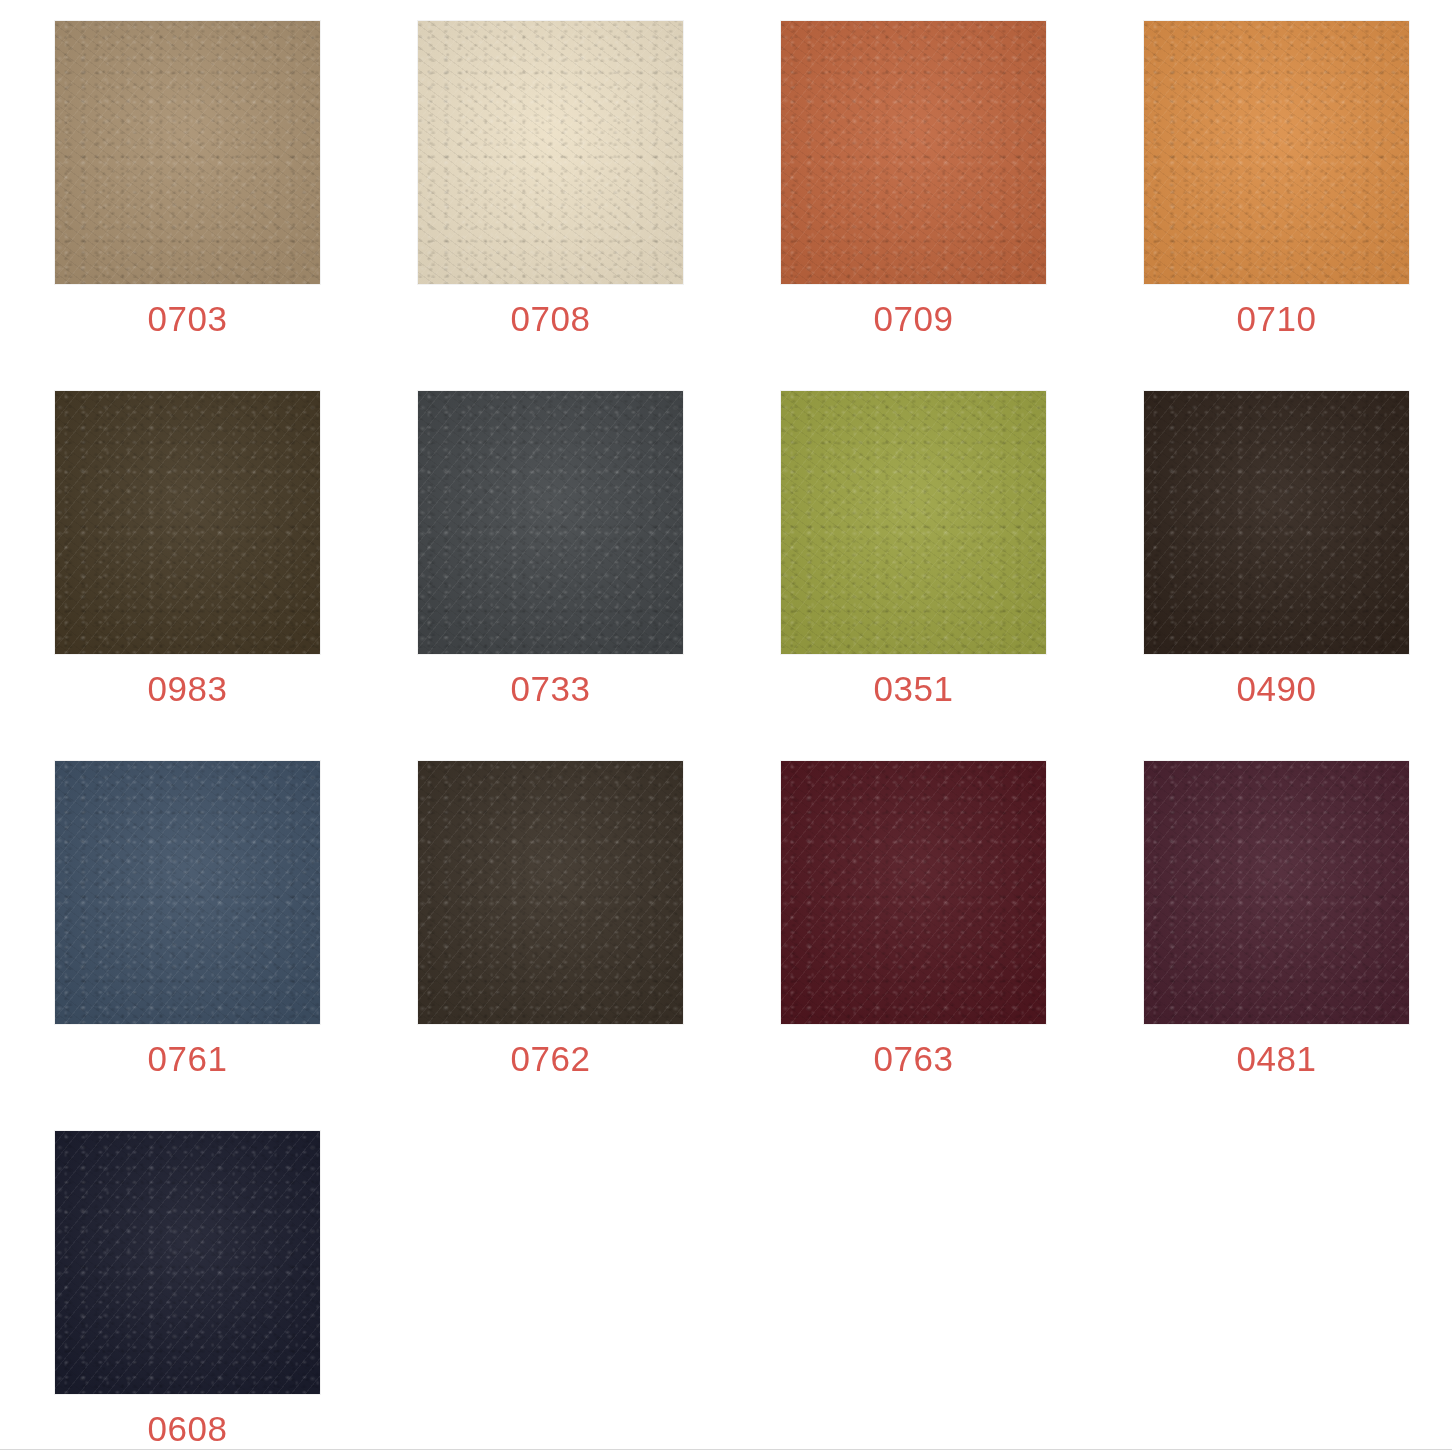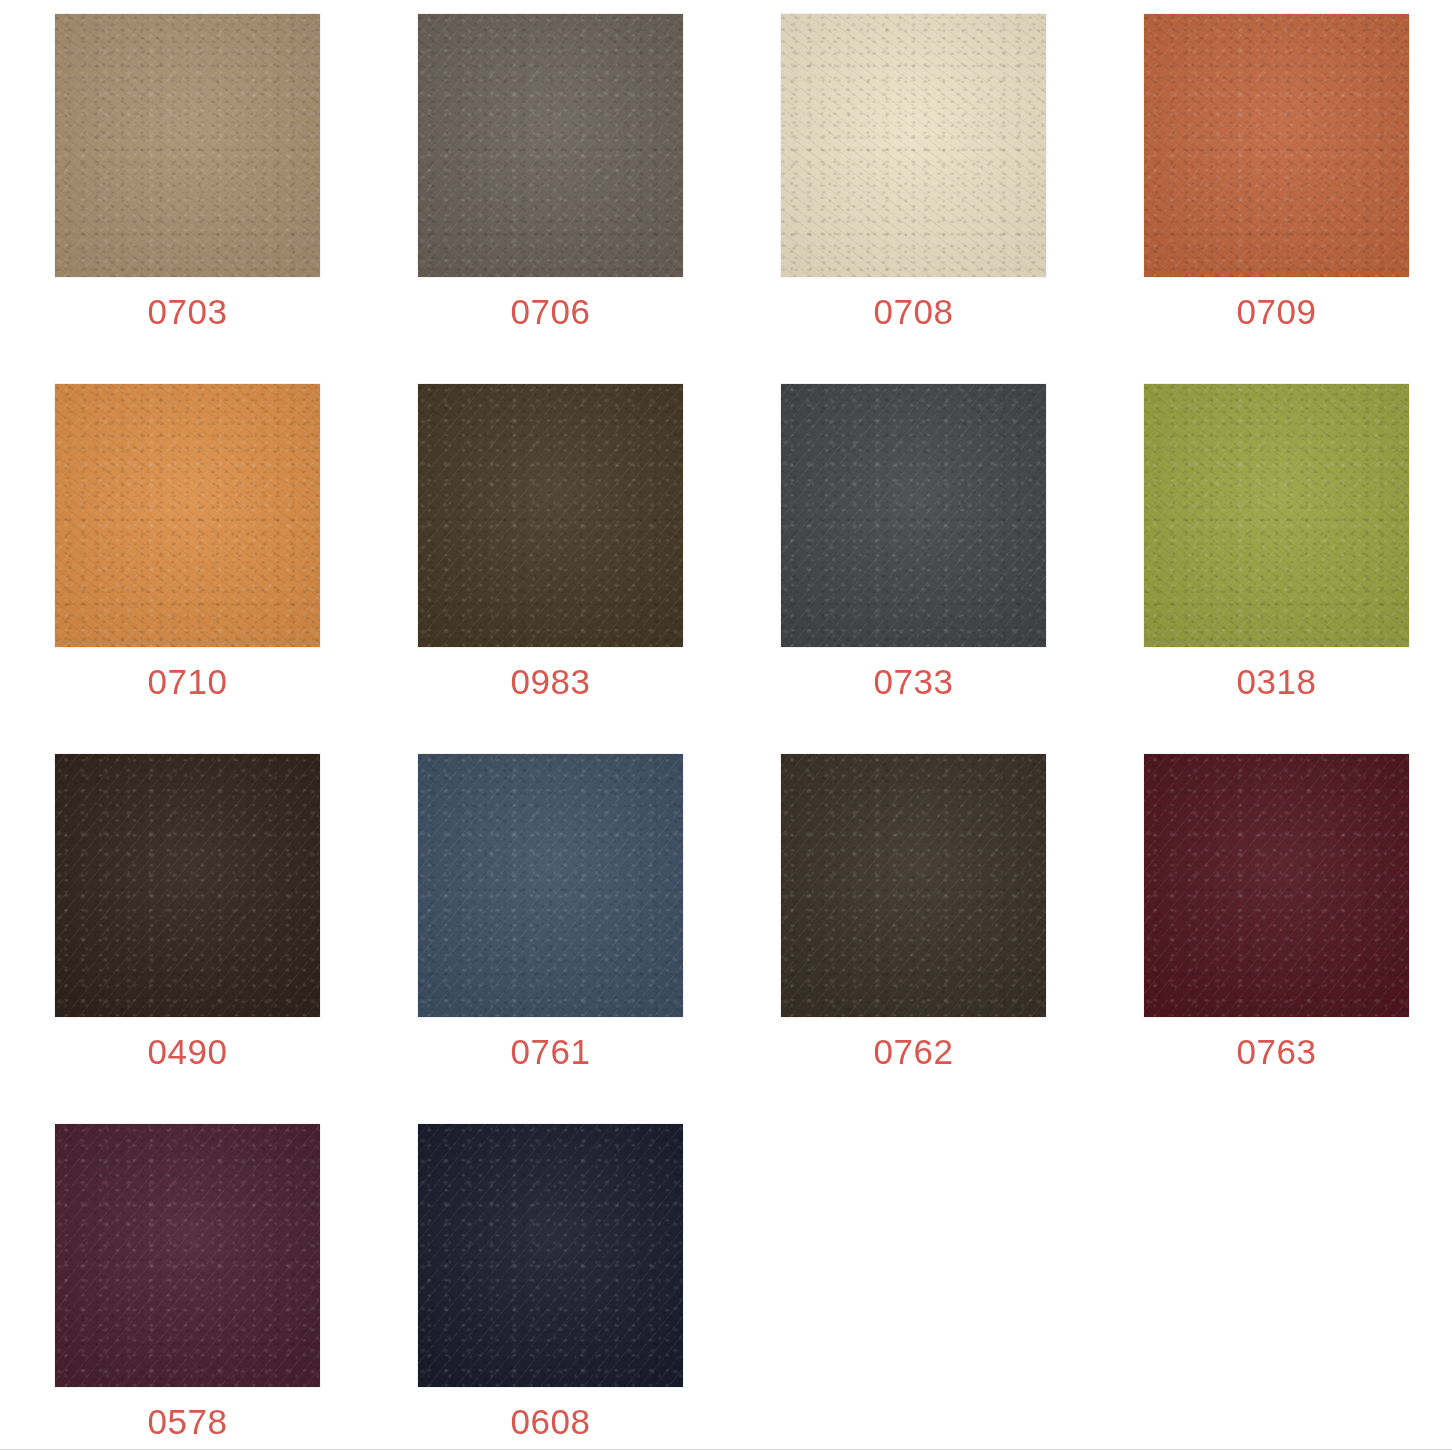--- a/index.html
+++ b/index.html
@@ -13,21 +13,21 @@
     height: 1450px;
     font-family: "Liberation Sans", "DejaVu Sans", sans-serif;
     overflow: hidden;
     position: relative;
   }
 
   #swatch-grid {
     box-sizing: border-box;
     width: 1452px;
     height: 1108px;
-    padding: 14px 37px 0 55px;
+    padding: 21px 37px 0 55px;
     display: grid;
     grid-template-columns: repeat(4, 265px);
     grid-template-rows: repeat(4, 370px);
     column-gap: 98px;
     row-gap: 0px;
     background: #ffffff;
   }
 
   .swatch-cell {
     display: flex;
@@ -94,24 +94,20 @@
 </style>
 </head>
 <body style="background: rgb(255, 255, 255);">
 
 <div id="swatch-grid">
     <div class="swatch-cell">
       <div class="swatch-chip" style="background-color: rgb(168, 144, 112);"></div>
       <div class="swatch-label">0703</div>
     </div>
     <div class="swatch-cell">
-      <div class="swatch-chip" style="background-color: rgb(107, 98, 89);"></div>
-      <div class="swatch-label">0706</div>
-    </div>
-    <div class="swatch-cell">
       <div class="swatch-chip" style="background-color: rgb(236, 224, 198);"></div>
       <div class="swatch-label">0708</div>
     </div>
     <div class="swatch-cell">
       <div class="swatch-chip" style="background-color: rgb(192, 102, 63);"></div>
       <div class="swatch-label">0709</div>
     </div>
     <div class="swatch-cell">
       <div class="swatch-chip" style="background-color: rgb(219, 142, 71);"></div>
       <div class="swatch-label">0710</div>
@@ -119,41 +115,41 @@
     <div class="swatch-cell">
       <div class="swatch-chip" style="background-color: rgb(70, 58, 38);"></div>
       <div class="swatch-label">0983</div>
     </div>
     <div class="swatch-cell">
       <div class="swatch-chip" style="background-color: rgb(67, 71, 74);"></div>
       <div class="swatch-label">0733</div>
     </div>
     <div class="swatch-cell">
       <div class="swatch-chip" style="background-color: rgb(155, 162, 67);"></div>
-      <div class="swatch-label">0318</div>
+      <div class="swatch-label">0351</div>
     </div>
     <div class="swatch-cell">
       <div class="swatch-chip" style="background-color: rgb(49, 37, 29);"></div>
       <div class="swatch-label">0490</div>
     </div>
     <div class="swatch-cell">
       <div class="swatch-chip" style="background-color: rgb(63, 81, 102);"></div>
       <div class="swatch-label">0761</div>
     </div>
     <div class="swatch-cell">
       <div class="swatch-chip" style="background-color: rgb(59, 50, 40);"></div>
       <div class="swatch-label">0762</div>
     </div>
     <div class="swatch-cell">
       <div class="swatch-chip" style="background-color: rgb(82, 23, 32);"></div>
       <div class="swatch-label">0763</div>
     </div>
     <div class="swatch-cell">
       <div class="swatch-chip" style="background-color: rgb(75, 34, 49);"></div>
-      <div class="swatch-label">0578</div>
+      <div class="swatch-label">0481</div>
     </div>
     <div class="swatch-cell">
       <div class="swatch-chip" style="background-color: rgb(27, 29, 46);"></div>
       <div class="swatch-label">0608</div>
     </div>
   </div>
 
 <div id="bottom-rule" style="background: rgb(216, 216, 216);"></div>
 
 </body></html>

